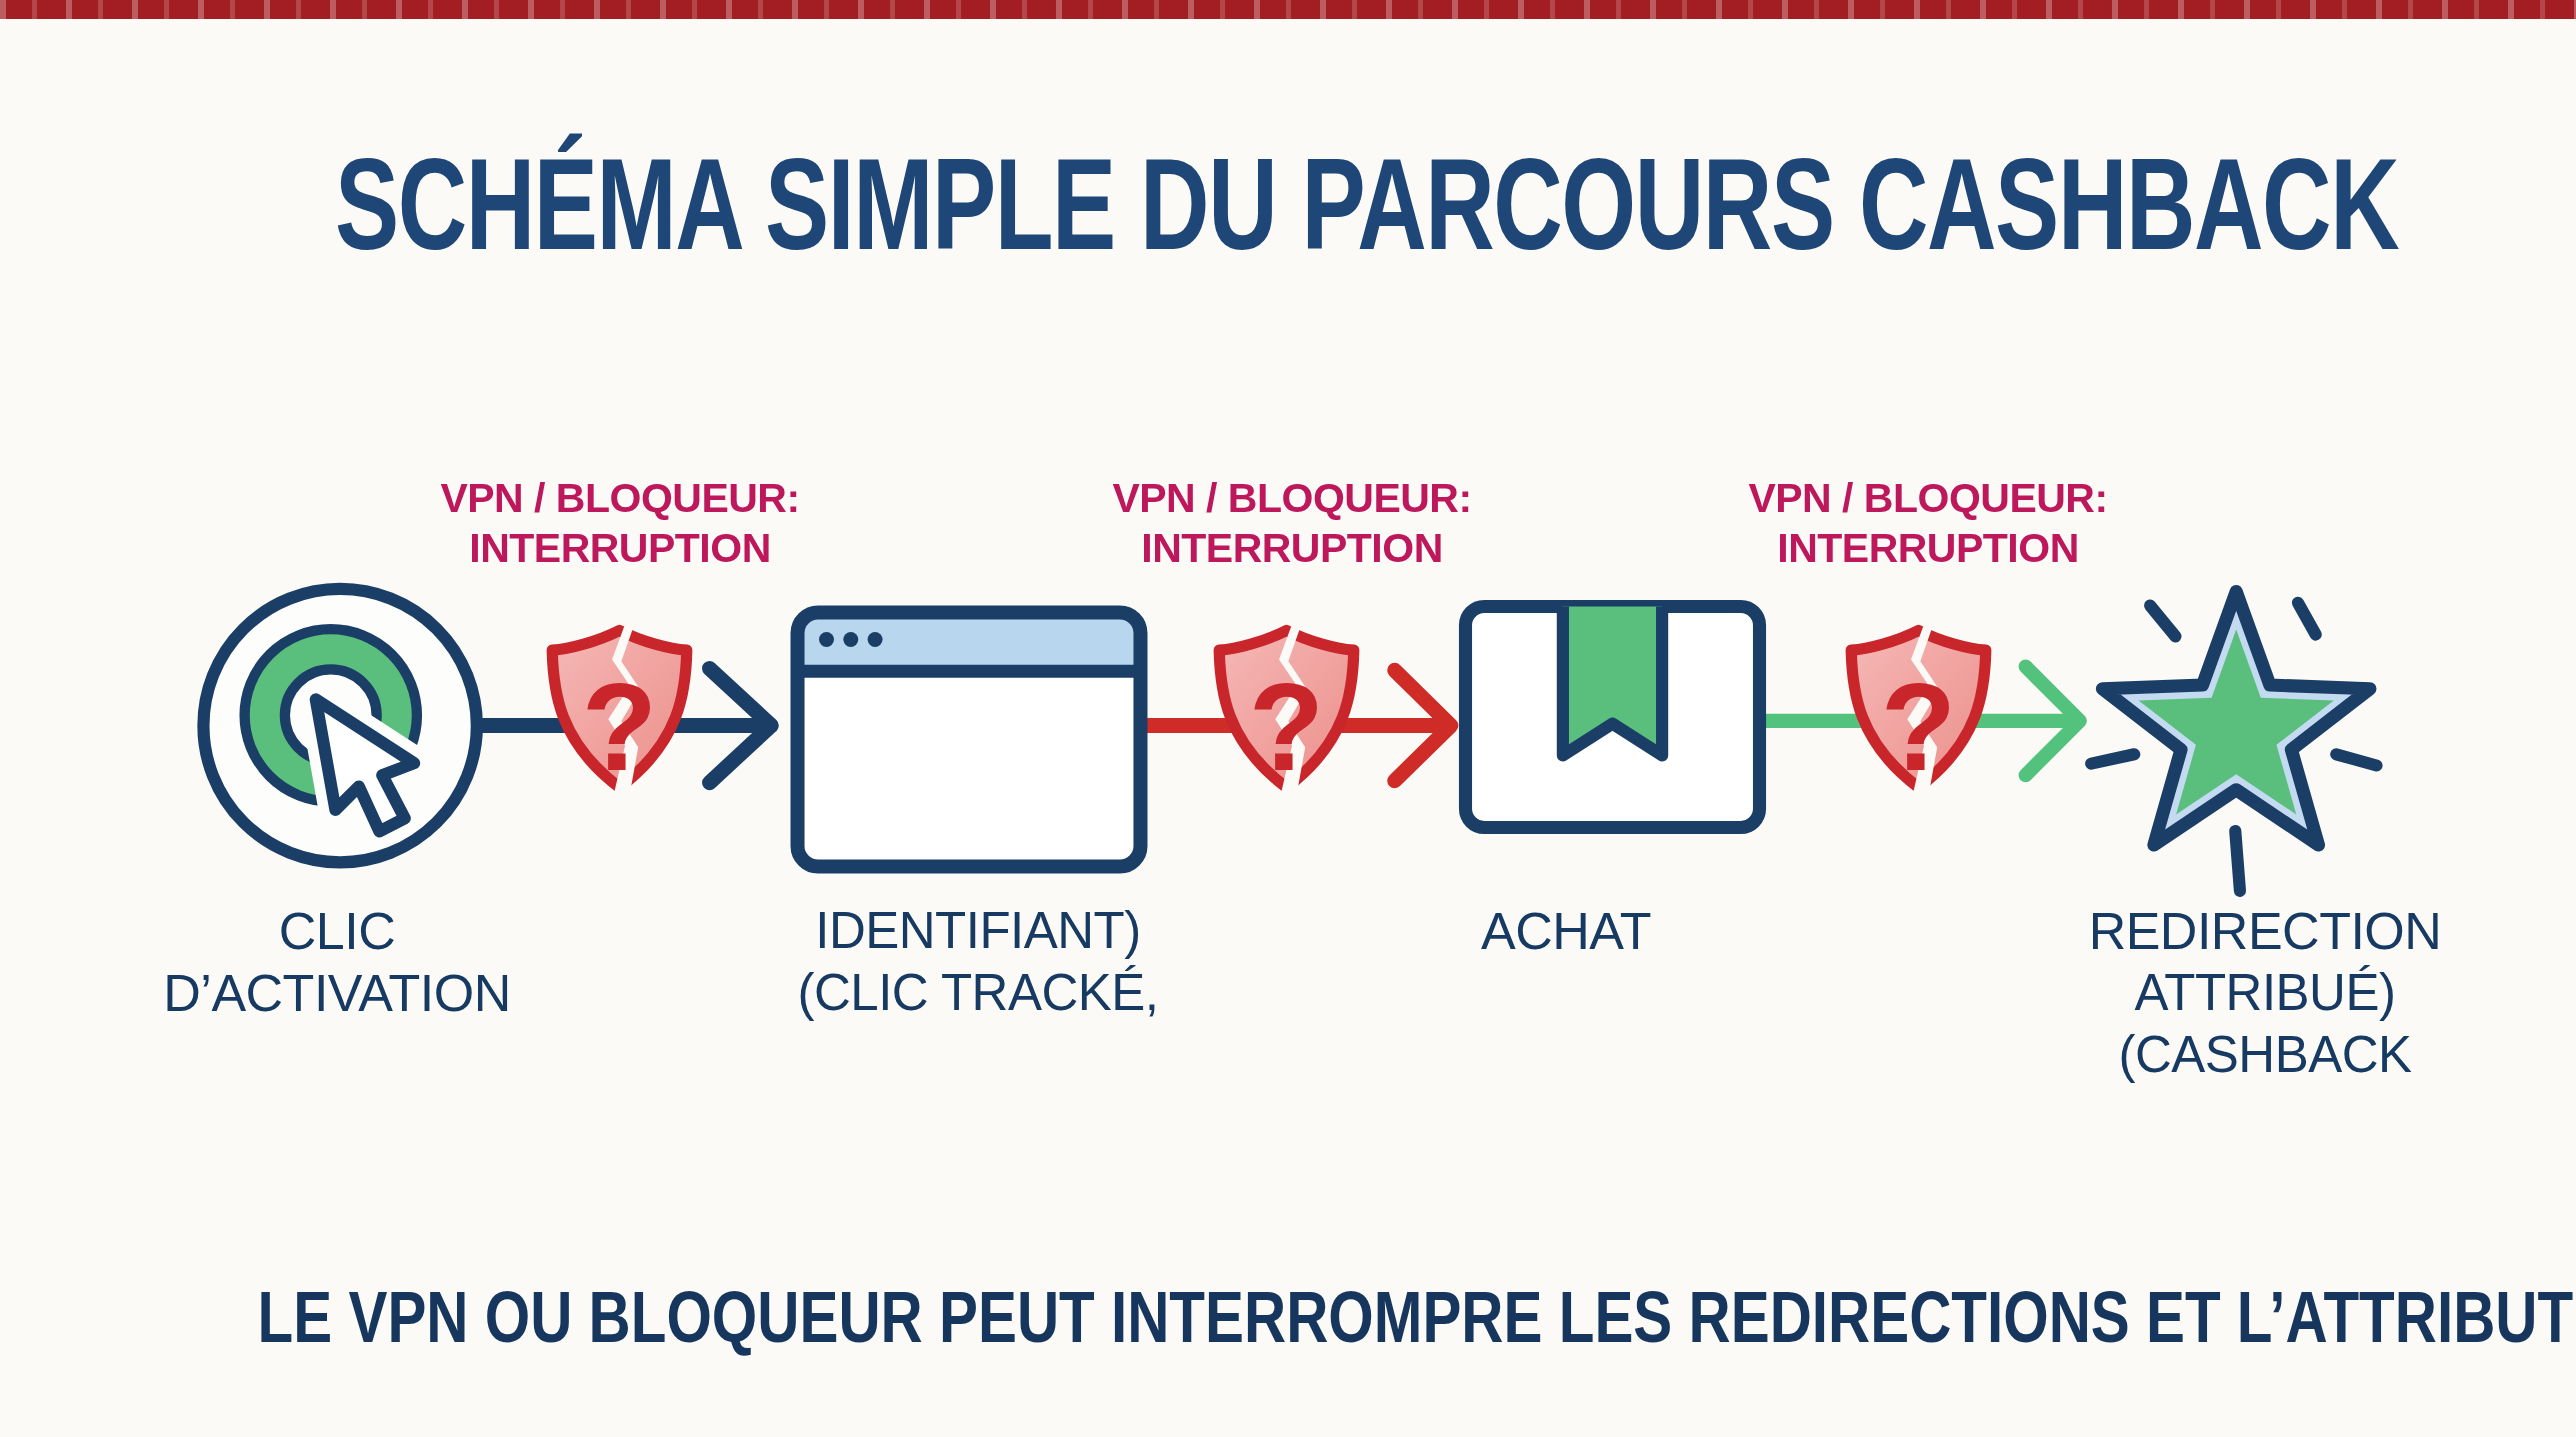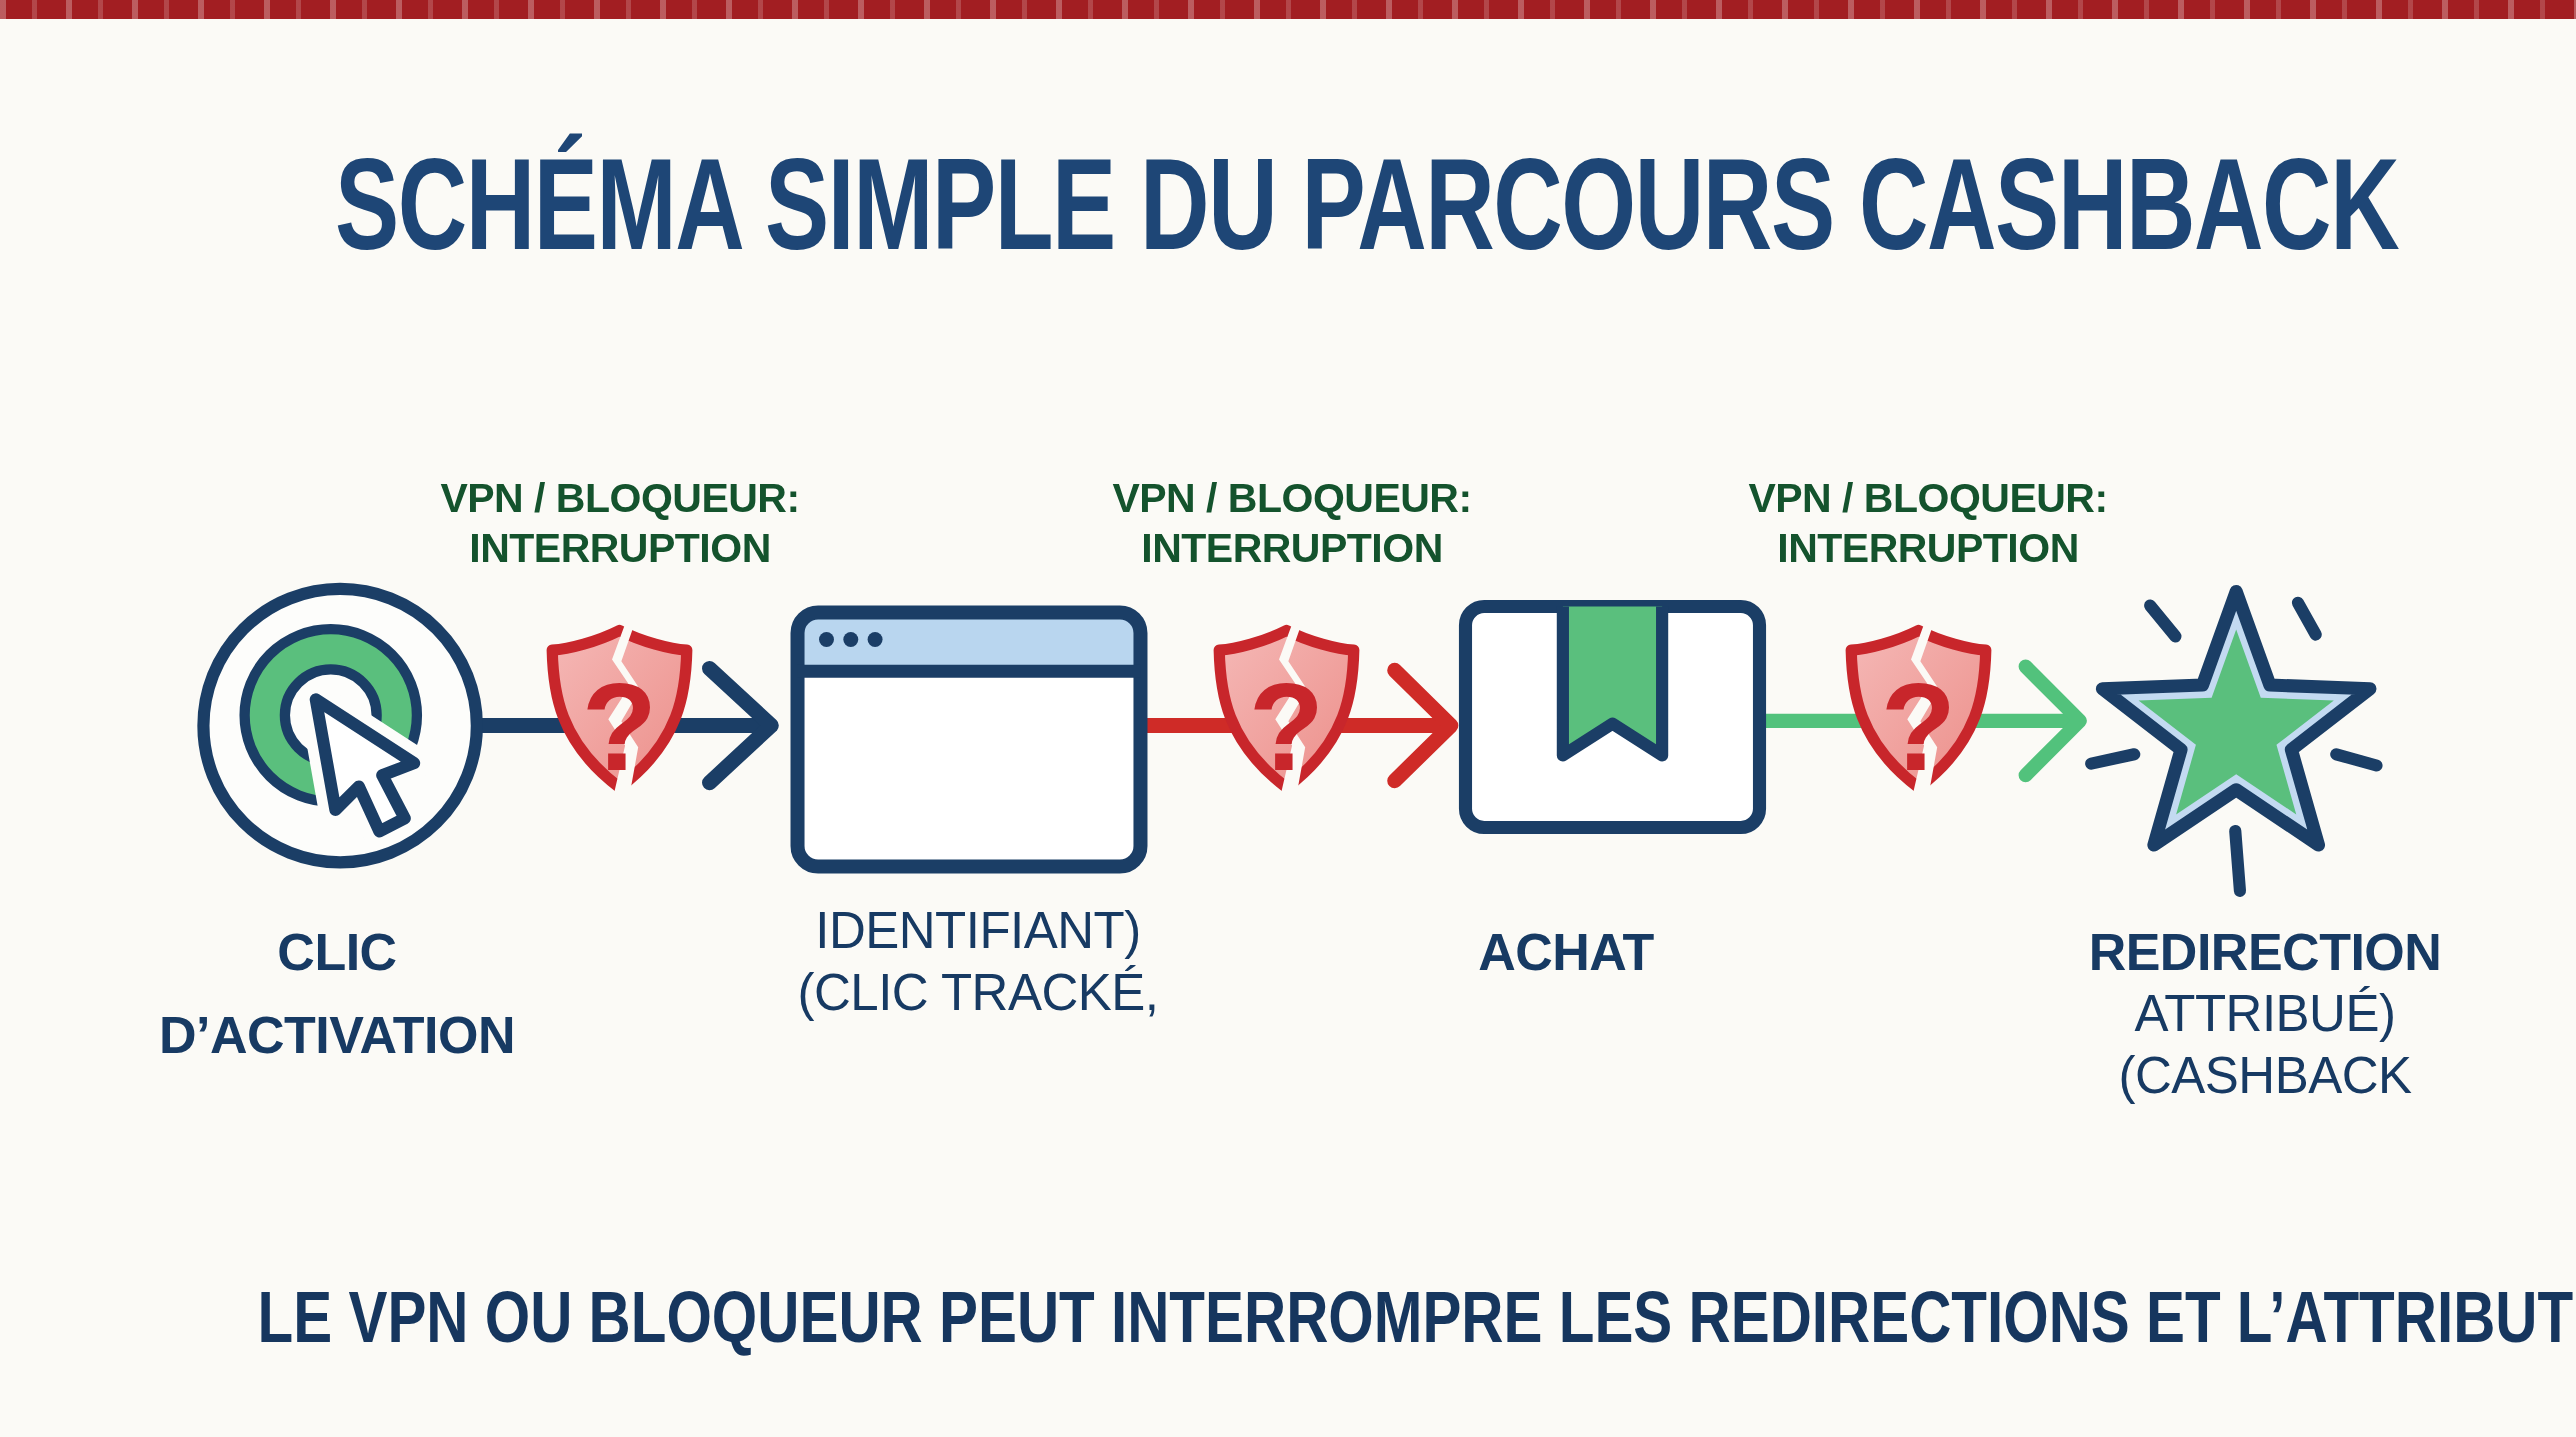--- a/index.html
+++ b/index.html
@@ -22,31 +22,31 @@
   .title{
     position:absolute;top:129px;left:0;width:2576px;
     text-align:center;
     font-size:130px;font-weight:bold;color:#1e4676;
     letter-spacing:-1.9px;white-space:nowrap;
     transform:scaleX(0.74);transform-origin:50% 50%;
   }
 
   .vpn-label{
     position:absolute;top:473px;width:524px;
-    text-align:center;color:#14532d;font-weight:bold;
+    text-align:center;color:#be185d;font-weight:bold;
     font-size:41px;line-height:50px;letter-spacing:-0.5px;
   }
   .vpn-1{left:358px;} .vpn-2{left:1030px;} .vpn-3{left:1666px;}
 
   .step-label{
     position:absolute;top:900px;width:524px;
     text-align:center;color:#173a63;
     font-size:52px;line-height:62px;letter-spacing:-0.5px;
   }
-  .step-label .b{font-weight:bold;display:block;margin-top:21px;}
+  .step-label .b{font-weight:normal;display:block;}
   .step-label .r{font-weight:normal;font-size:51px;display:block;}
   .sl-1{left:75px;} .sl-2{left:716px;} .sl-3{left:1304px;} .sl-4{left:2003px;}
 
   .footer{
     position:absolute;top:1275px;left:0;width:2576px;
     text-align:center;font-size:73px;font-weight:bold;color:#16365e;
     white-space:nowrap;
     transform:scaleX(0.80);transform-origin:50% 50%;
   }
 

